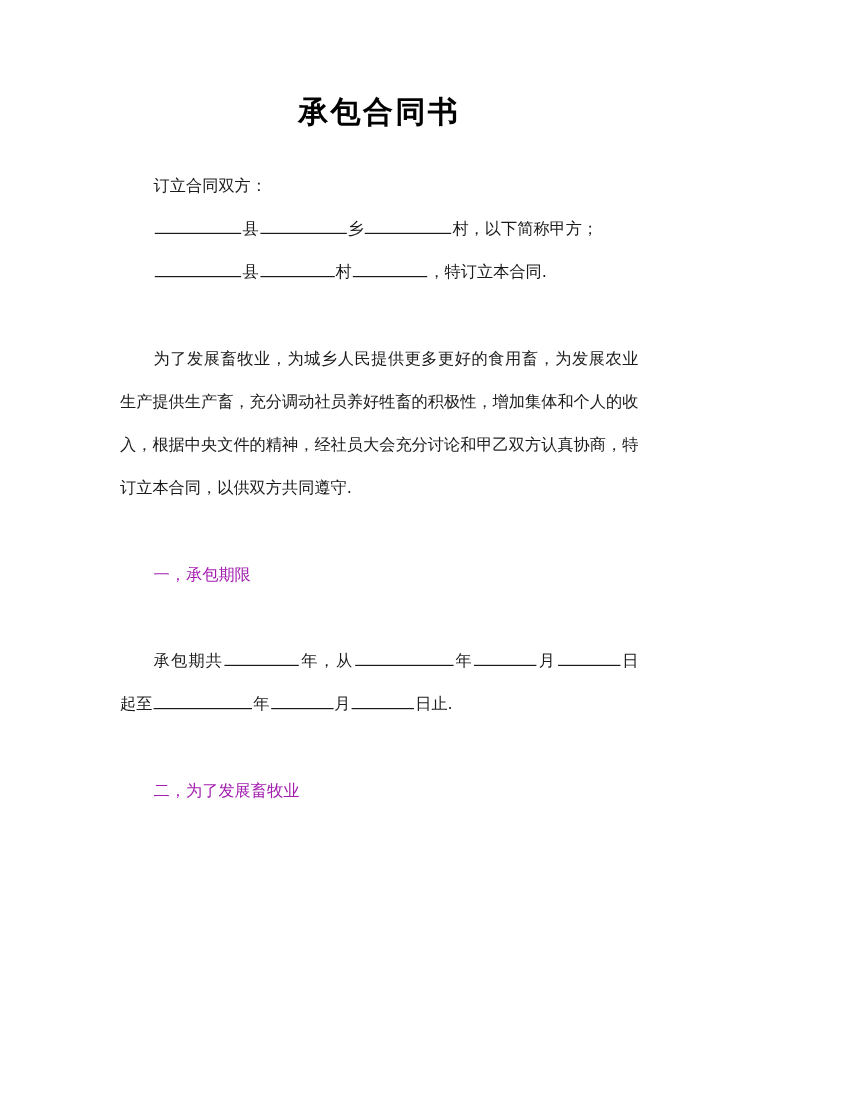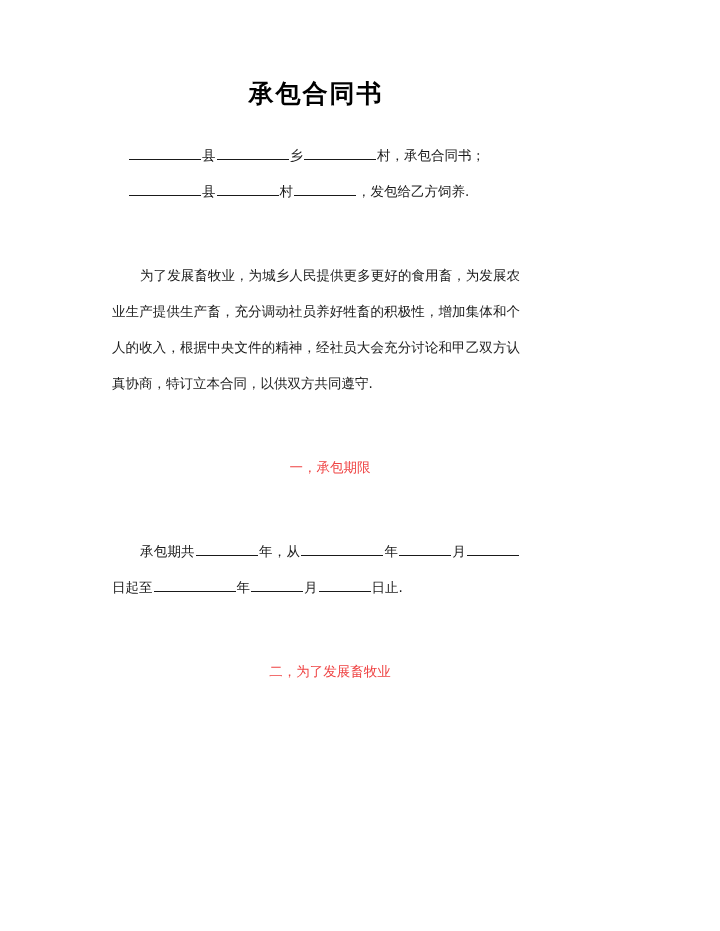--- a/index.html
+++ b/index.html
@@ -74,26 +74,25 @@
     height: 36px;
     line-height: 36px;
     font-size: 13.5px;
   }
 
   .heading {
     margin: 0;
     text-indent: 28px;
     font-size: 13.5px;
     line-height: 36px;
-    color: #ef4444;
-    text-align: center;
+    color: #a21caf;
   }
 
   .para-flow {
-    margin: 12px;
+    margin: 0;
     font-size: 13.5px;
     line-height: 36px;
     text-indent: 28px;
     text-align: justify;
     text-justify: inter-ideograph;
     word-break: break-all;
     color: #1a1a1a;
   }
 
   .blank {
@@ -111,24 +110,25 @@
 </head>
 <body>
 
 <div class="page">
 
   <h1 class="doc-title">承包合同书</h1>
 
 
   <div class="body-block">
 
+    <p class="line indent2">订立合同双方：</p>
 
-    <p class="line indent-blank"><span class="blank w-lg"></span><span>县</span><span class="blank w-lg"></span><span>乡</span><span class="blank w-lg"></span><span>村，承包合同书；</span></p>
+    <p class="line indent-blank"><span class="blank w-lg"></span><span>县</span><span class="blank w-lg"></span><span>乡</span><span class="blank w-lg"></span><span>村，以下简称甲方；</span></p>
 
-    <p class="line indent-blank"><span class="blank w-lg"></span><span>县</span><span class="blank w-md"></span><span>村</span><span class="blank w-md"></span><span>，发包给乙方饲养.</span></p>
+    <p class="line indent-blank"><span class="blank w-lg"></span><span>县</span><span class="blank w-md"></span><span>村</span><span class="blank w-md"></span><span>，特订立本合同.</span></p>
 
     <p class="spacer"></p>
 
     <p class="para-flow">为了发展畜牧业，为城乡人民提供更多更好的食用畜，为发展农业生产提供生产畜，充分调动社员养好牲畜的积极性，增加集体和个人的收入，根据中央文件的精神，经社员大会充分讨论和甲乙双方认真协商，特订立本合同，以供双方共同遵守.</p>
 
     <p class="spacer"></p>
 
     <p class="heading">一，承包期限</p>
 
     <p class="spacer"></p>

